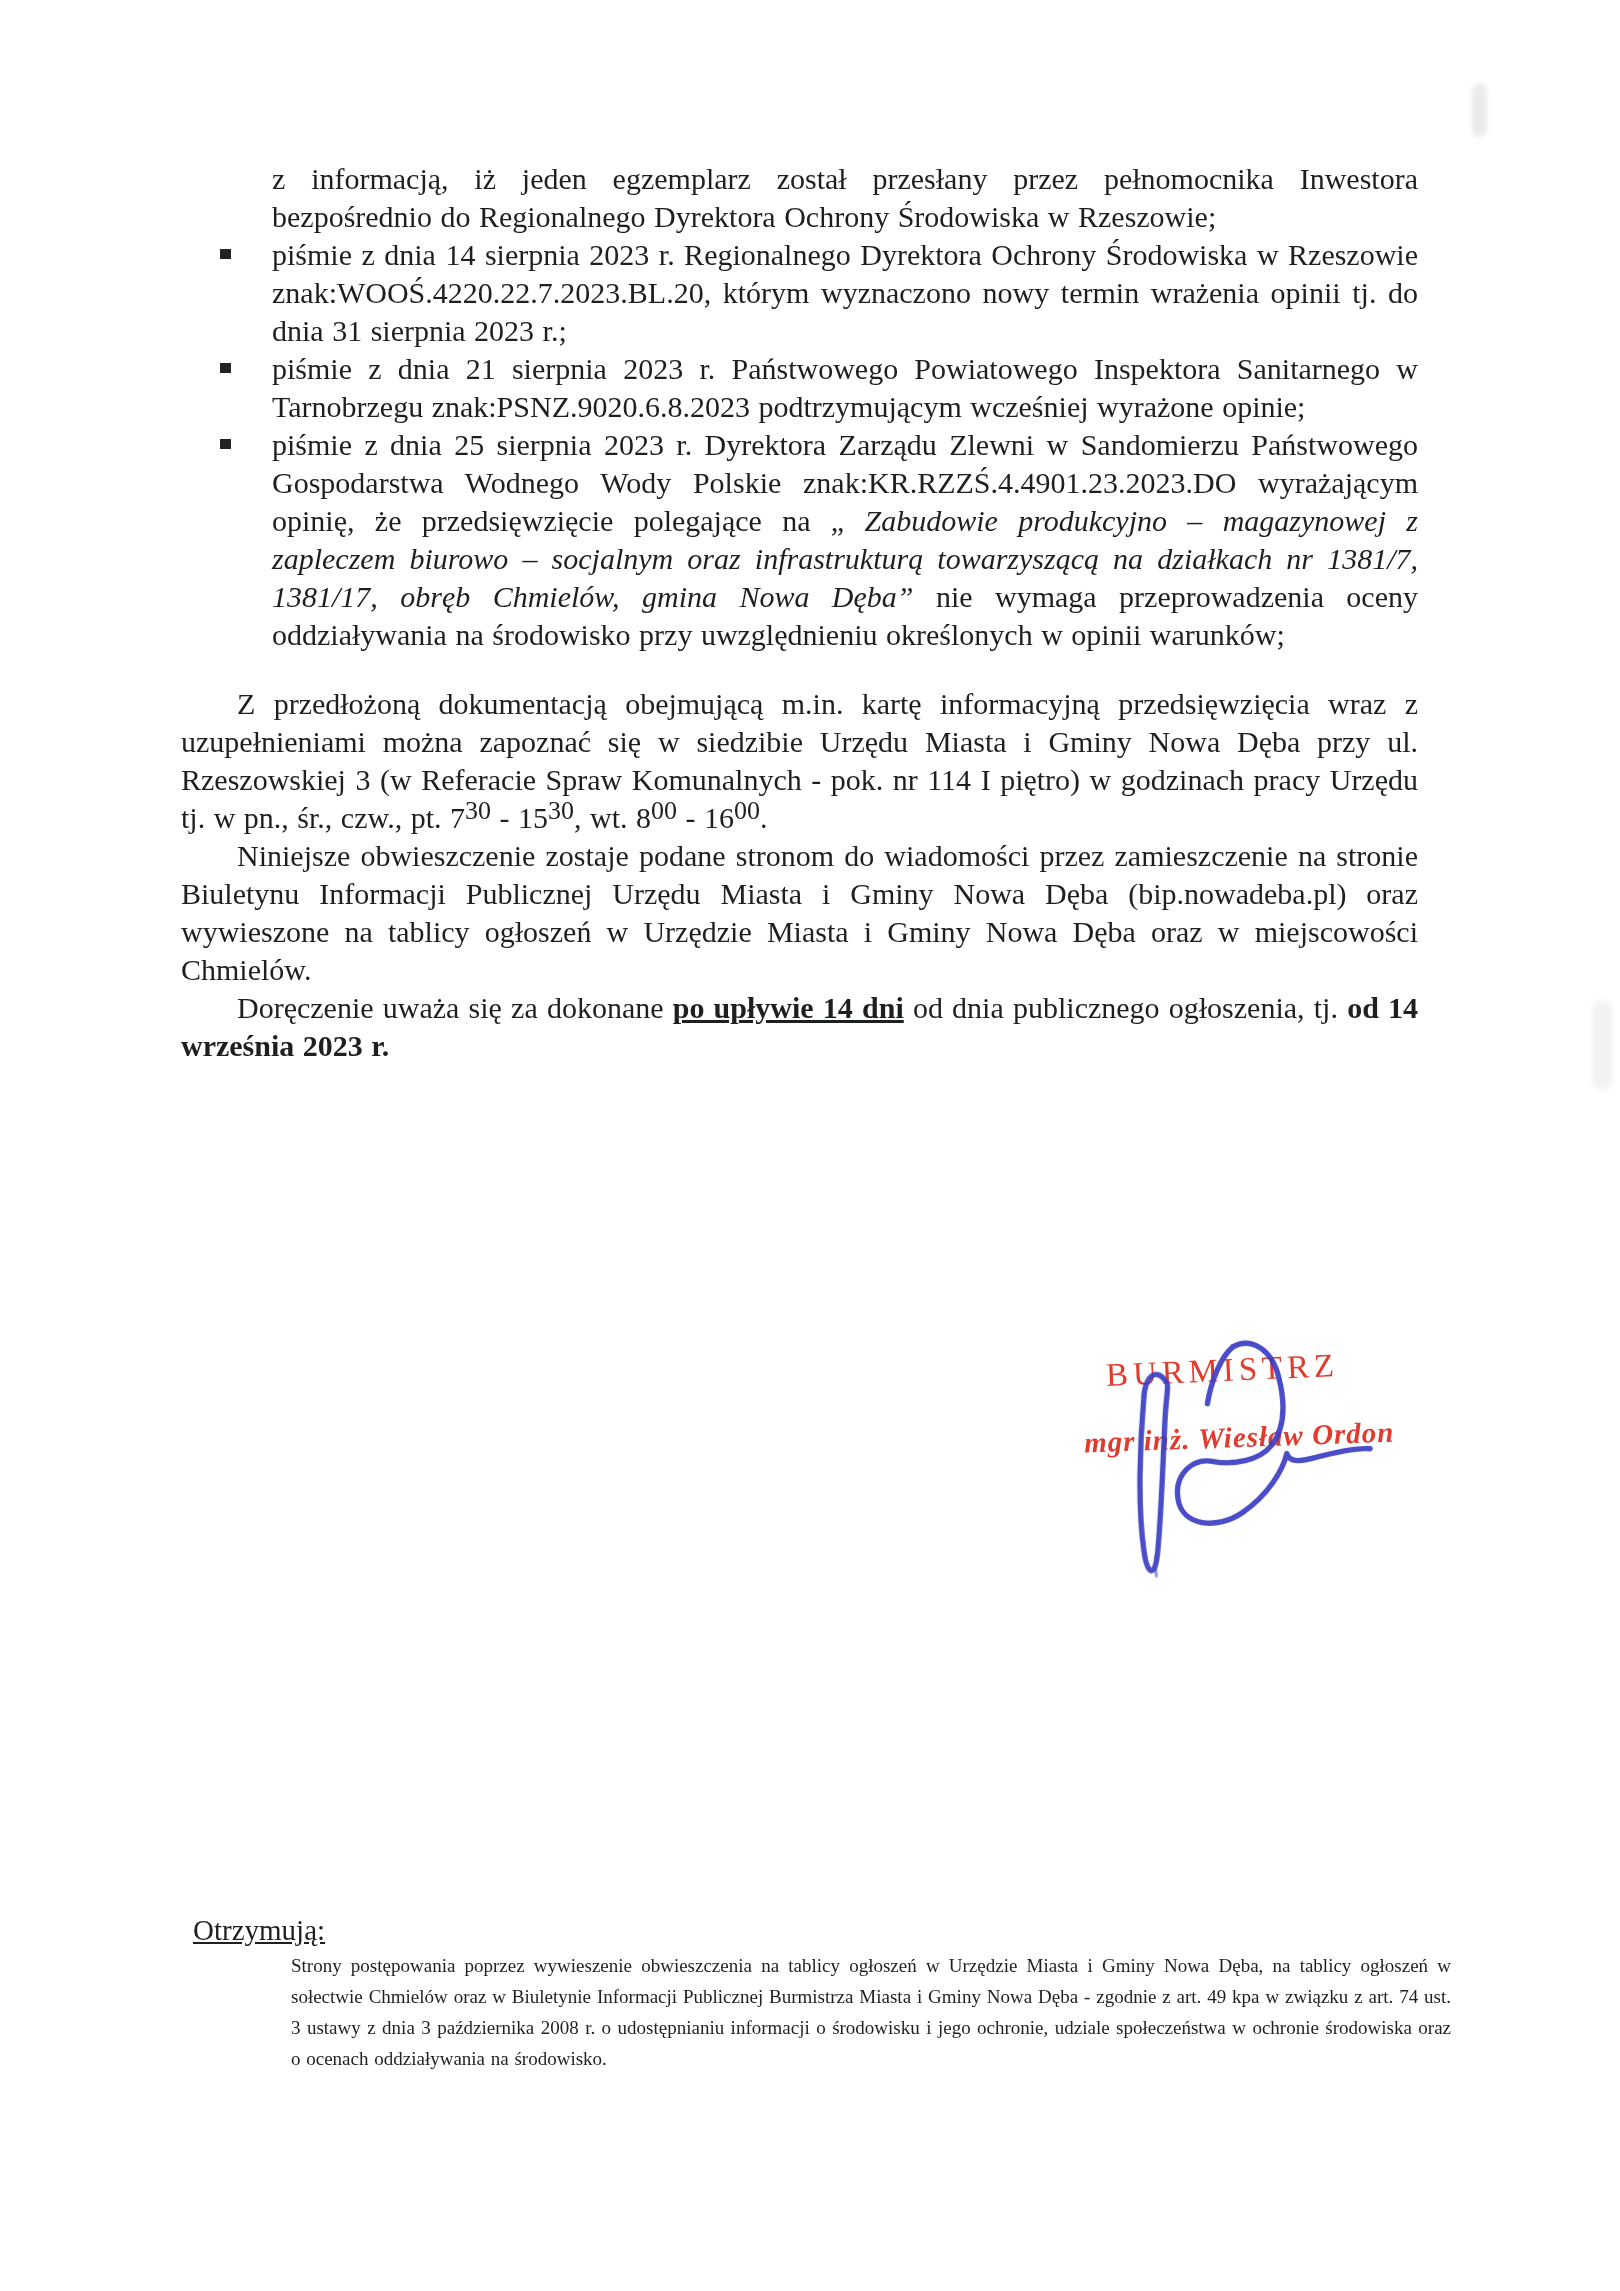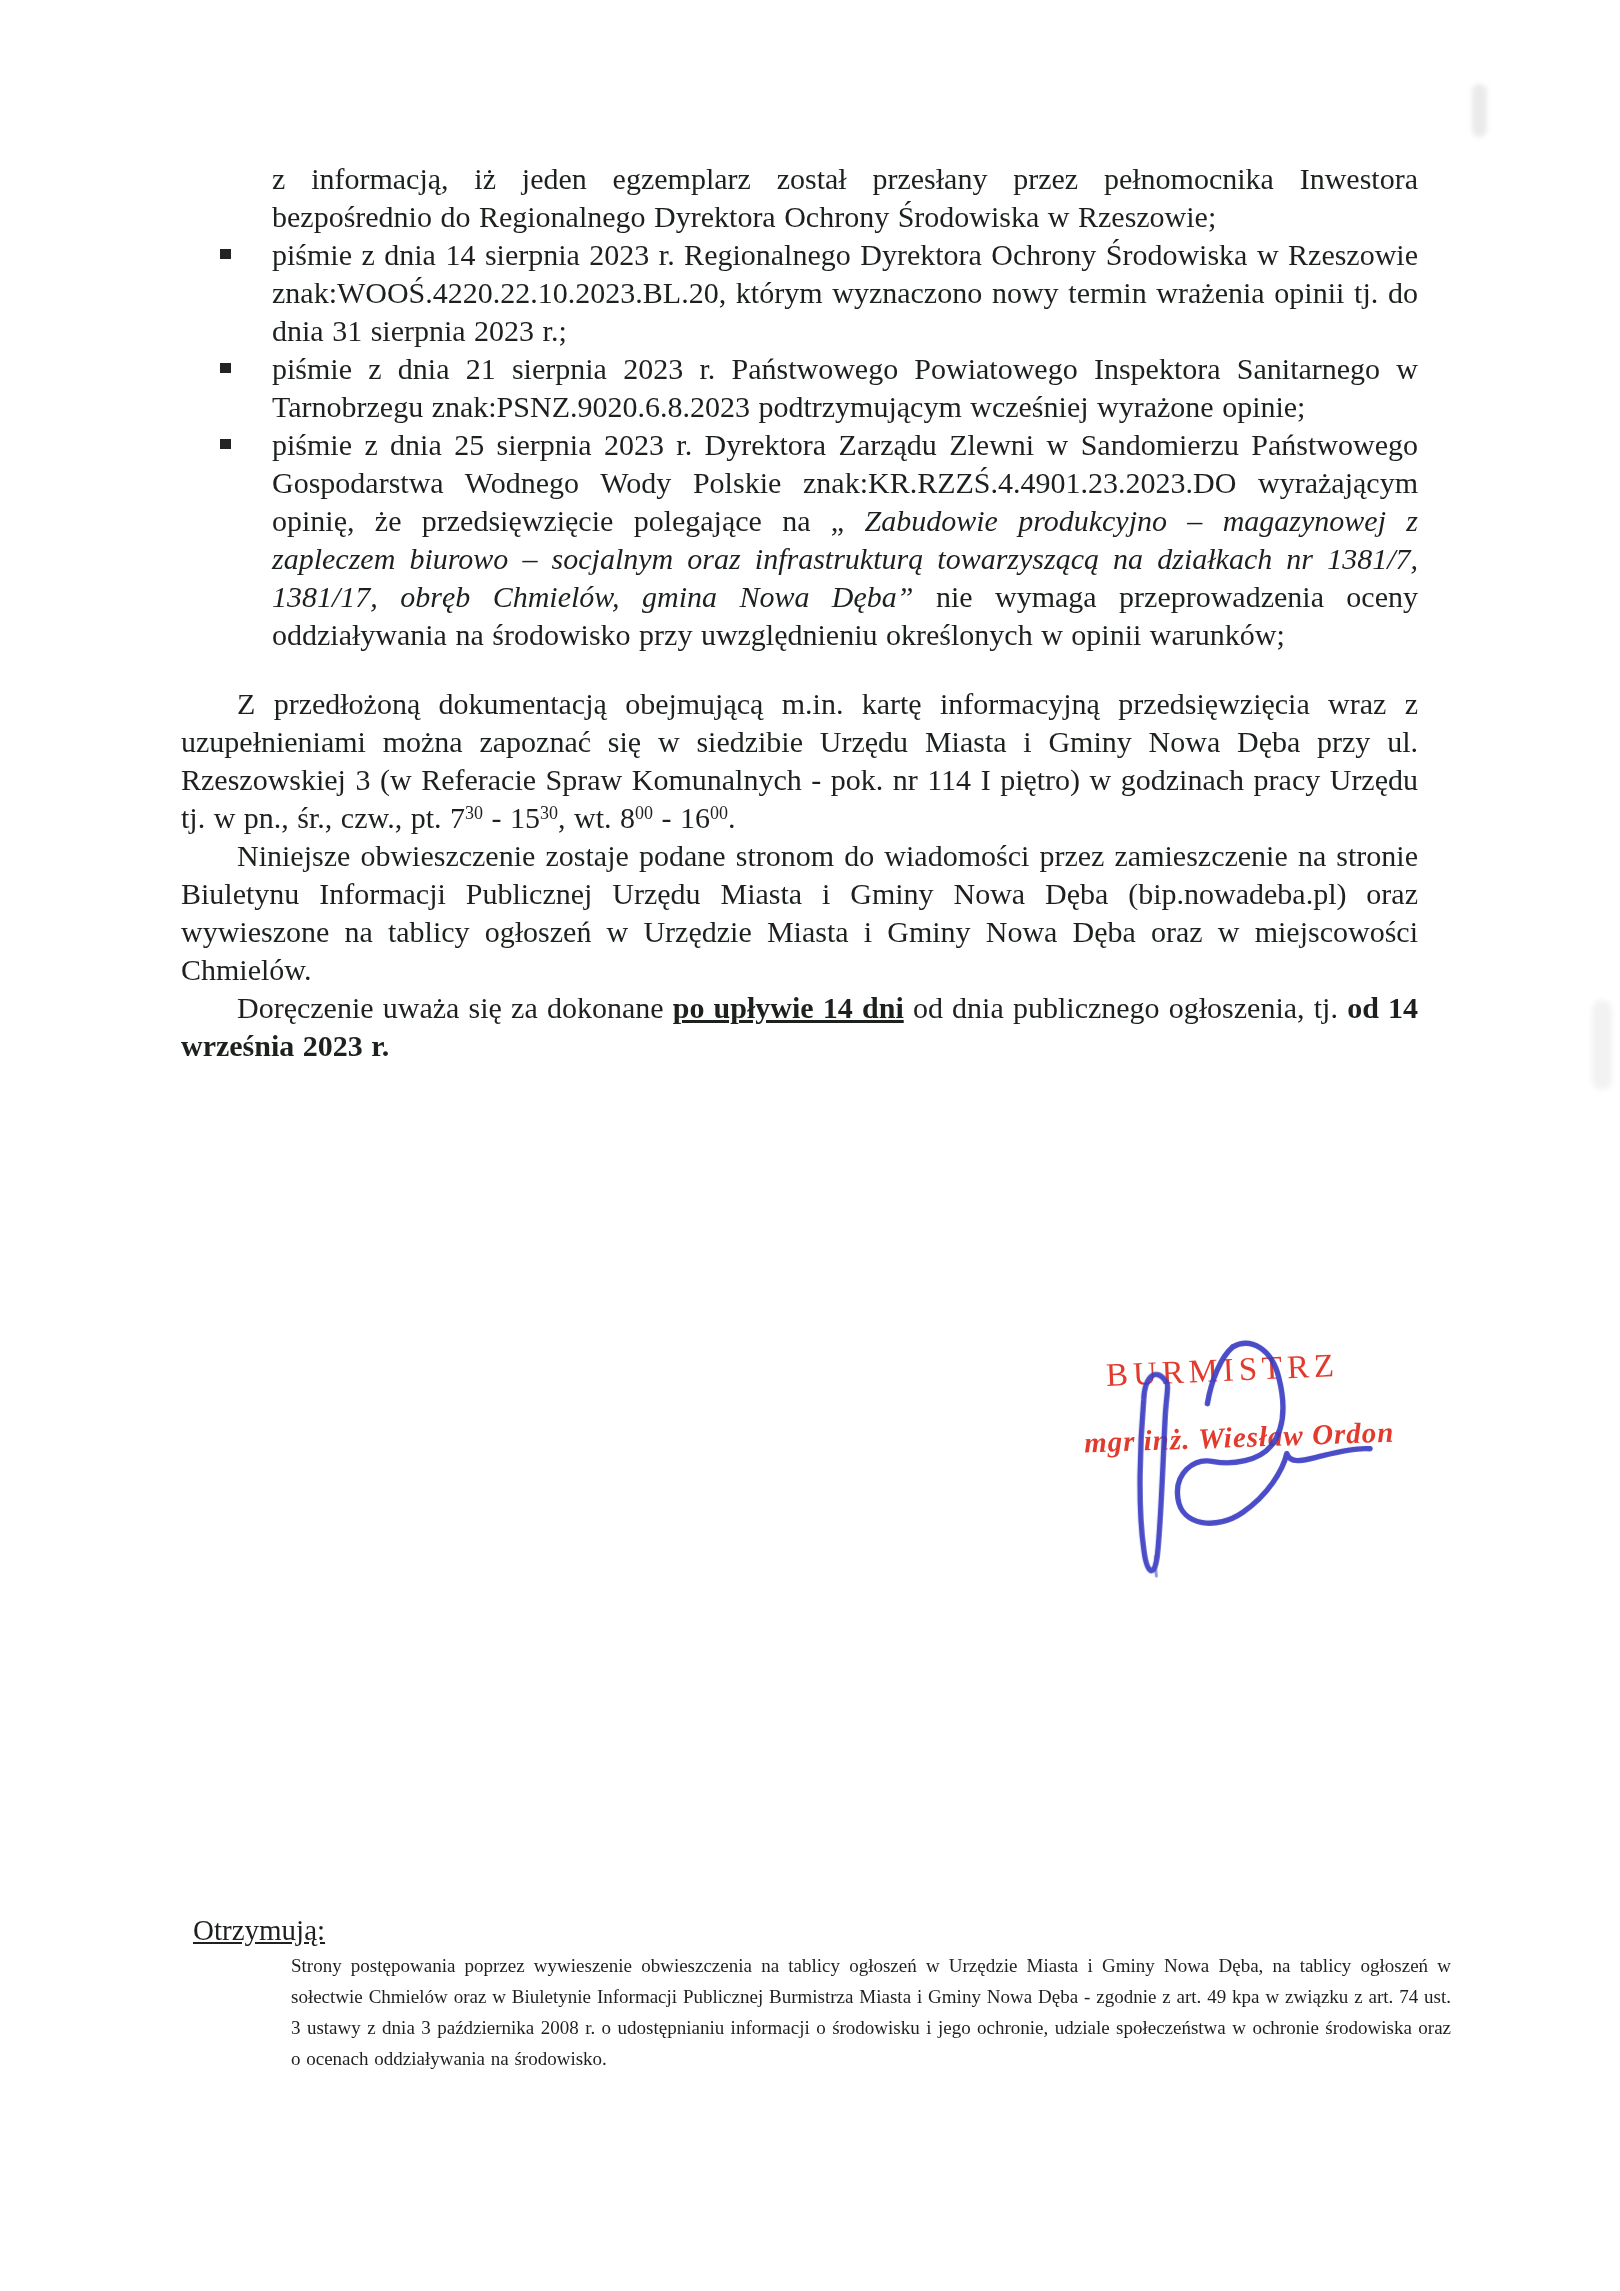--- a/index.html
+++ b/index.html
@@ -23,21 +23,21 @@
   .hang{padding-left:91px;}
   ul.notices{list-style:none;margin:0;padding:0;}
   ul.notices li{position:relative;padding-left:91px;}
   .bullet-sq{
     position:absolute;left:39px;top:12.7px;width:10.8px;height:10.8px;
     background:#232323;display:inline-block;
   }
   p.par{margin:0;text-indent:56px;}
   p.par.first{margin-top:31px;}
   i.qt{font-style:italic;}
-  sup{font-size:18px;line-height:0;vertical-align:8.8px;}
+  sup{font-size:26px;line-height:0;vertical-align:8.8px;}
   .bu{font-weight:bold;text-decoration:underline;}
   .b{font-weight:bold;}
 
   
   .stamp-title{
     position:absolute;left:1106px;top:1352px;
     color:#e23b2e;font-size:33px;letter-spacing:4.9px;
     transform:rotate(-2.5deg);white-space:nowrap;
   }
   .stamp-name{
@@ -65,21 +65,21 @@
   <div class="smudge a"></div>
   <div class="smudge b"></div>
 
   <div class="content">
 
     <div class="hang">z informacją, iż jeden egzemplarz został przesłany przez pełnomocnika Inwestora bezpośrednio do Regionalnego Dyrektora Ochrony Środowiska w Rzeszowie;</div>
 
     <ul class="notices">
       <li>
         <span class="bullet-sq"></span>
-        <span>piśmie z dnia 14 sierpnia 2023 r. Regionalnego Dyrektora Ochrony Środowiska w Rzeszowie znak:WOOŚ.4220.22.10.2023.BL.20, którym wyznaczono nowy termin wrażenia opinii tj. do dnia 31 sierpnia 2023 r.;</span>
+        <span>piśmie z dnia 14 sierpnia 2023 r. Regionalnego Dyrektora Ochrony Środowiska w Rzeszowie znak:WOOŚ.4220.22.7.2023.BL.20, którym wyznaczono nowy termin wrażenia opinii tj. do dnia 31 sierpnia 2023 r.;</span>
       </li>
       <li>
         <span class="bullet-sq"></span>
         <span>piśmie z dnia 21 sierpnia 2023 r. Państwowego Powiatowego Inspektora Sanitarnego w Tarnobrzegu znak:PSNZ.9020.6.8.2023 podtrzymującym wcześniej wyrażone opinie;</span>
       </li>
       <li>
         <span class="bullet-sq"></span>
         <span>piśmie z dnia 25 sierpnia 2023 r. Dyrektora Zarządu Zlewni w Sandomierzu Państwowego Gospodarstwa Wodnego Wody Polskie znak:KR.RZZŚ.4.4901.23.2023.DO wyrażającym opinię, że przedsięwzięcie polegające na „ </span><i class="qt">Zabudowie produkcyjno – magazynowej z zapleczem biurowo – socjalnym oraz infrastrukturą towarzyszącą na działkach nr 1381/7, 1381/17, obręb Chmielów, gmina Nowa Dęba”</i><span> nie wymaga przeprowadzenia oceny oddziaływania na środowisko przy uwzględnieniu określonych w opinii warunków;</span>
       </li>
     </ul>

